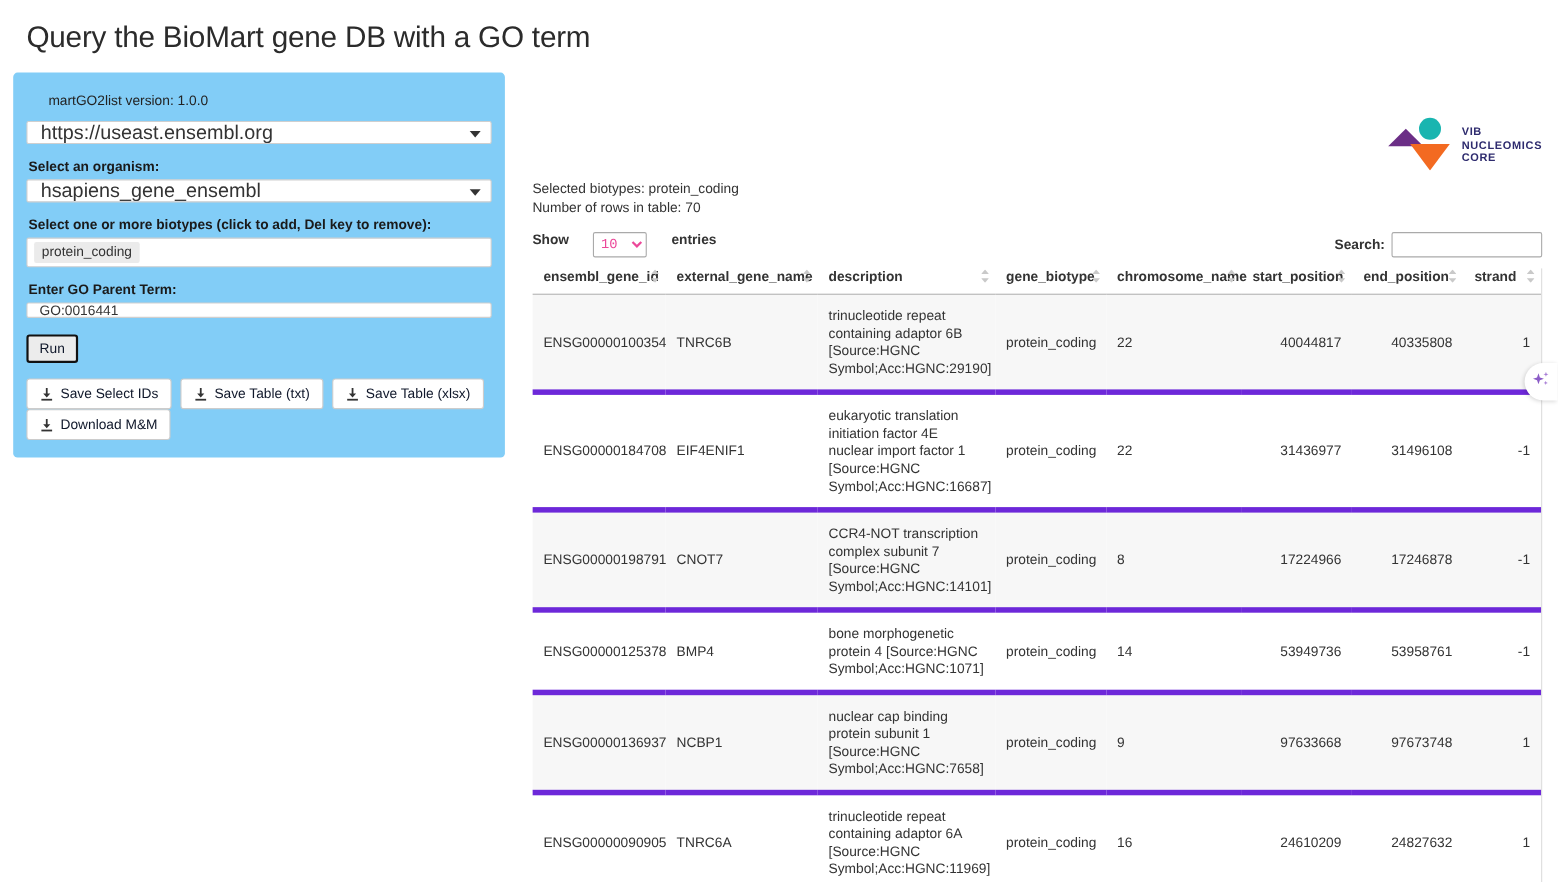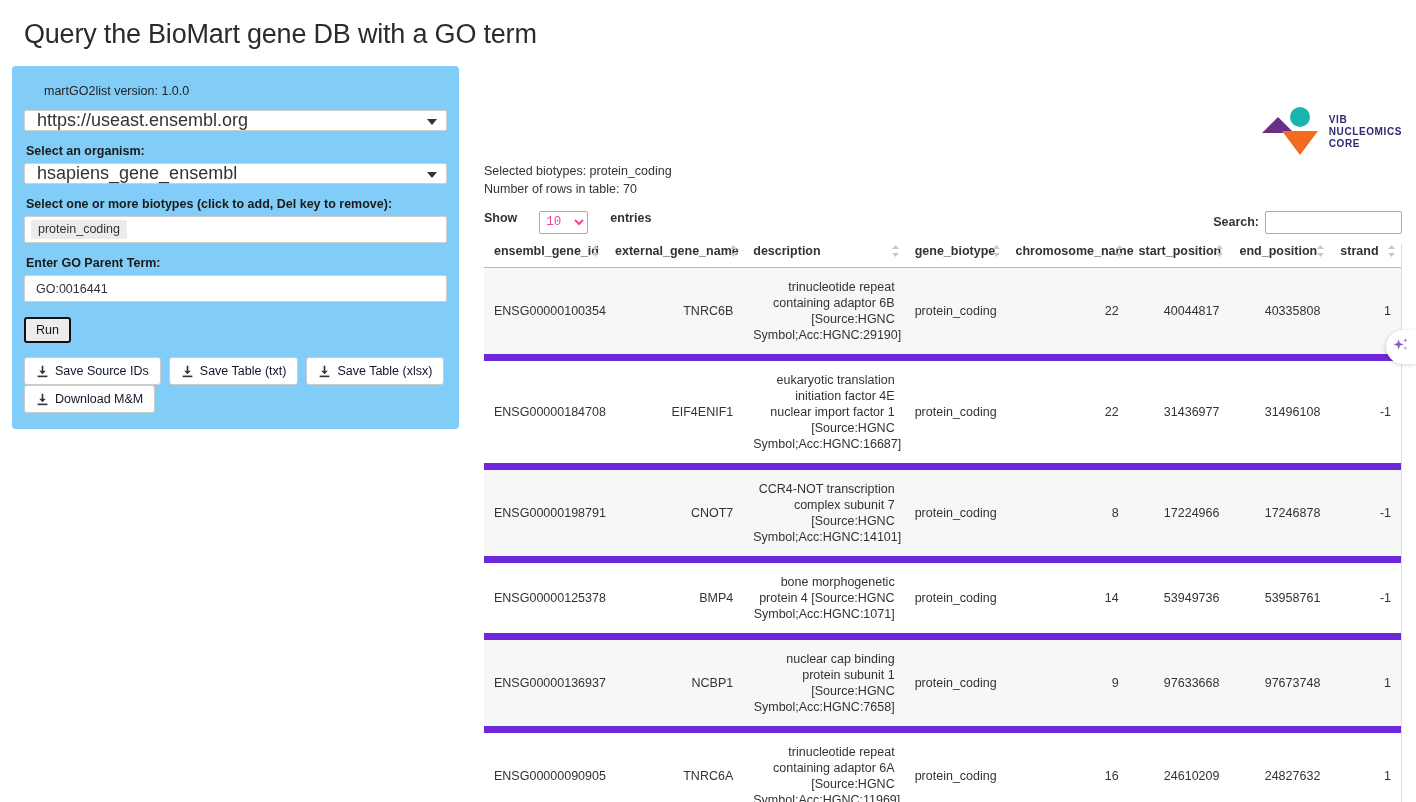--- a/index.html
+++ b/index.html
@@ -87,21 +87,21 @@
   }
   .tag {
     background: #ebebeb;
     border-radius: 2px;
     font-size: 12.5px;
     color: #333;
     padding: 3px 7px;
     line-height: 1;
   }
   .text-field {
-    height: 27px;
+    height: 14px;
     background: #ffffff;
     border: 1px solid #cfcfcf;
     border-radius: 2px;
     display: flex;
     align-items: center;
     padding: 0 11px;
     font-size: 12.5px;
     color: #333;
     margin-bottom: 15px;
     cursor: text;
@@ -233,24 +233,23 @@
     font-size: 12.5px;
   }
   th .sortc {
     position: absolute;
     right: 6px;
     bottom: 10px;
     width: 7px; height: 12px;
   }
   table.dt tbody td {
     padding: 11px 10px;
-    border-bottom: 7px solid #6d28d9;
+    border-bottom: 5px solid #6d28d9;
     vertical-align: middle;
     line-height: 1.28;
-    text-align: right;
   }
   table.dt tbody tr.odd { background: #f7f7f7; }
   table.dt tbody tr.even { background: #ffffff; }
   td.num { text-align: right; padding-right: 16px; }
 
   
   .c-id    { width: 120px; }
   .c-name  { width: 137px; }
   .c-desc  { width: 160px; }
   .c-bio   { width: 100px; }
@@ -309,21 +308,21 @@
     <button class="btn btn-run">Run</button>
 
     <div class="btn-row">
       <button class="btn btn-white">
         <span class="dl-icon">
           <svg viewBox="0 0 16 16" width="13" height="13">
               <path fill="#333" d="M7 1h2v6h3l-4 4.5L4 7h3V1z"></path>
               <rect x="2" y="13" width="12" height="2" fill="#333"></rect>
             </svg>
         </span>
-        <span>Save Source IDs</span>
+        <span>Save Select IDs</span>
       </button>
       <button class="btn btn-white">
         <span class="dl-icon">
           <svg viewBox="0 0 16 16" width="13" height="13">
               <path fill="#333" d="M7 1h2v6h3l-4 4.5L4 7h3V1z"></path>
               <rect x="2" y="13" width="12" height="2" fill="#333"></rect>
             </svg>
         </span>
         <span>Save Table (txt)</span>
       </button>

